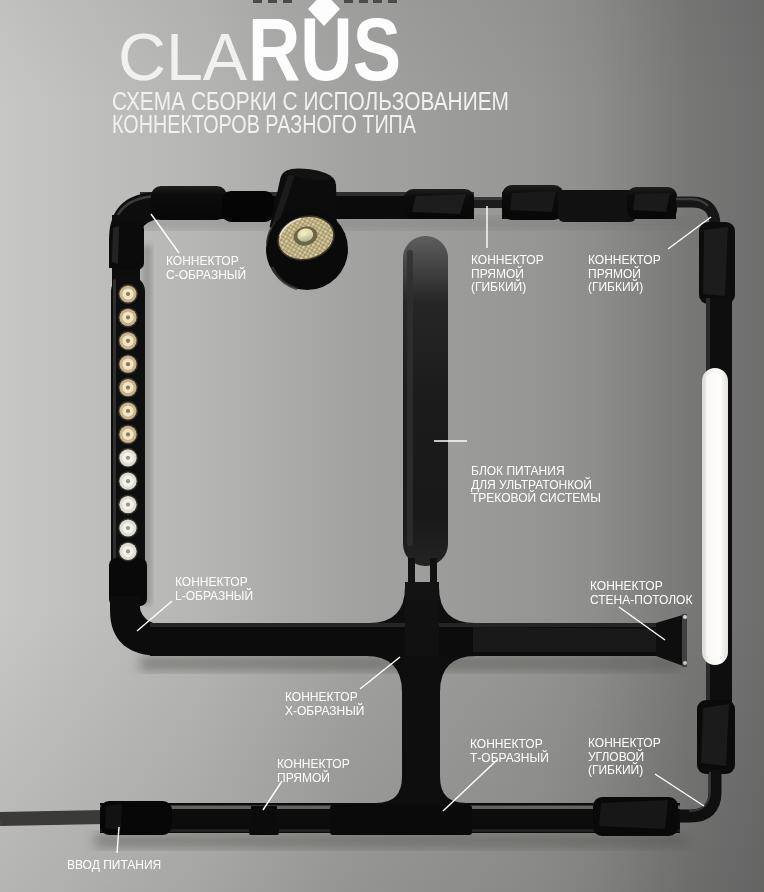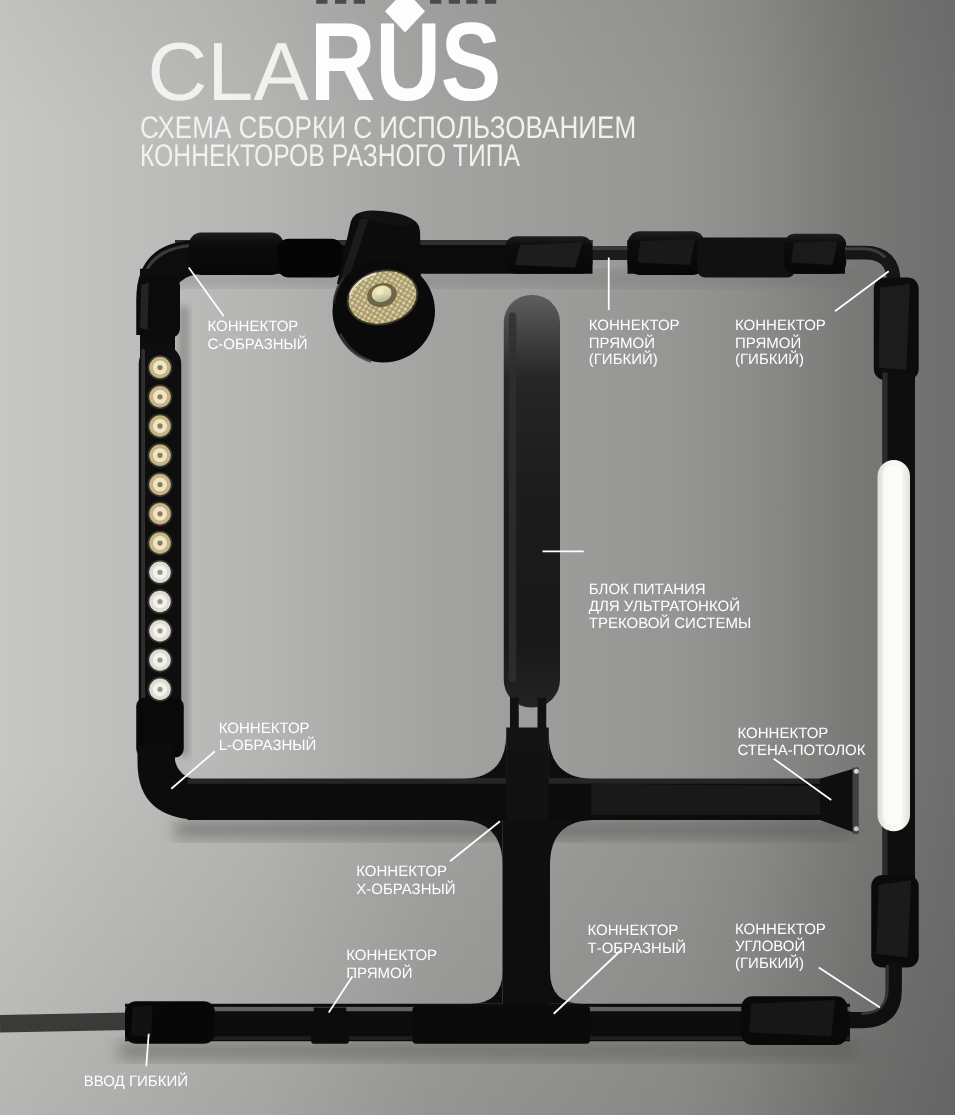--- a/index.html
+++ b/index.html
@@ -322,13 +322,13 @@
 <div class="lbl" style="left:590px;top:580px;">КОННЕКТОР<br>СТЕНА-ПОТОЛОК</div>
 
 <div class="lbl" style="left:285px;top:691px;">КОННЕКТОР<br>Х-ОБРАЗНЫЙ</div>
 
 <div class="lbl" style="left:277px;top:758px;">КОННЕКТОР<br>ПРЯМОЙ</div>
 
 <div class="lbl" style="left:470px;top:738px;">КОННЕКТОР<br>Т-ОБРАЗНЫЙ</div>
 
 <div class="lbl" style="left:588px;top:737px;">КОННЕКТОР<br>УГЛОВОЙ<br>(ГИБКИЙ)</div>
 
-<div class="lbl" style="left:67px;top:859px;">ВВОД ГИБКИЙ</div>
+<div class="lbl" style="left:67px;top:859px;">ВВОД ПИТАНИЯ</div>
 
 </body></html>

